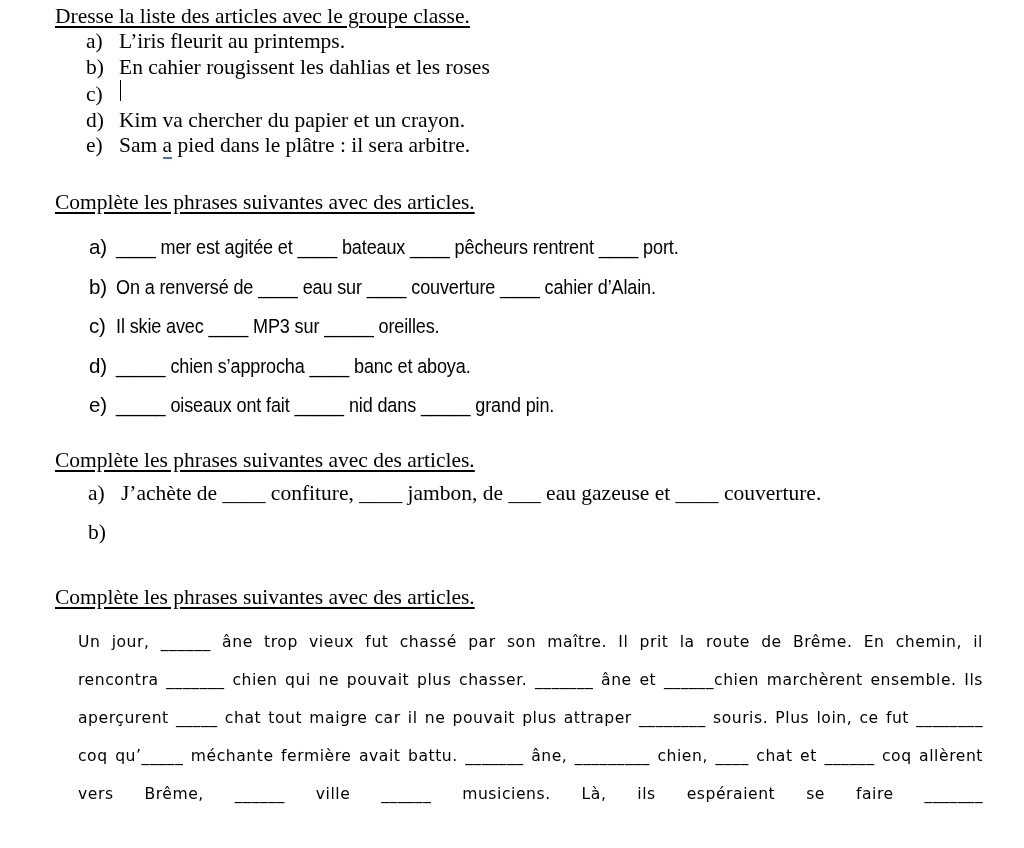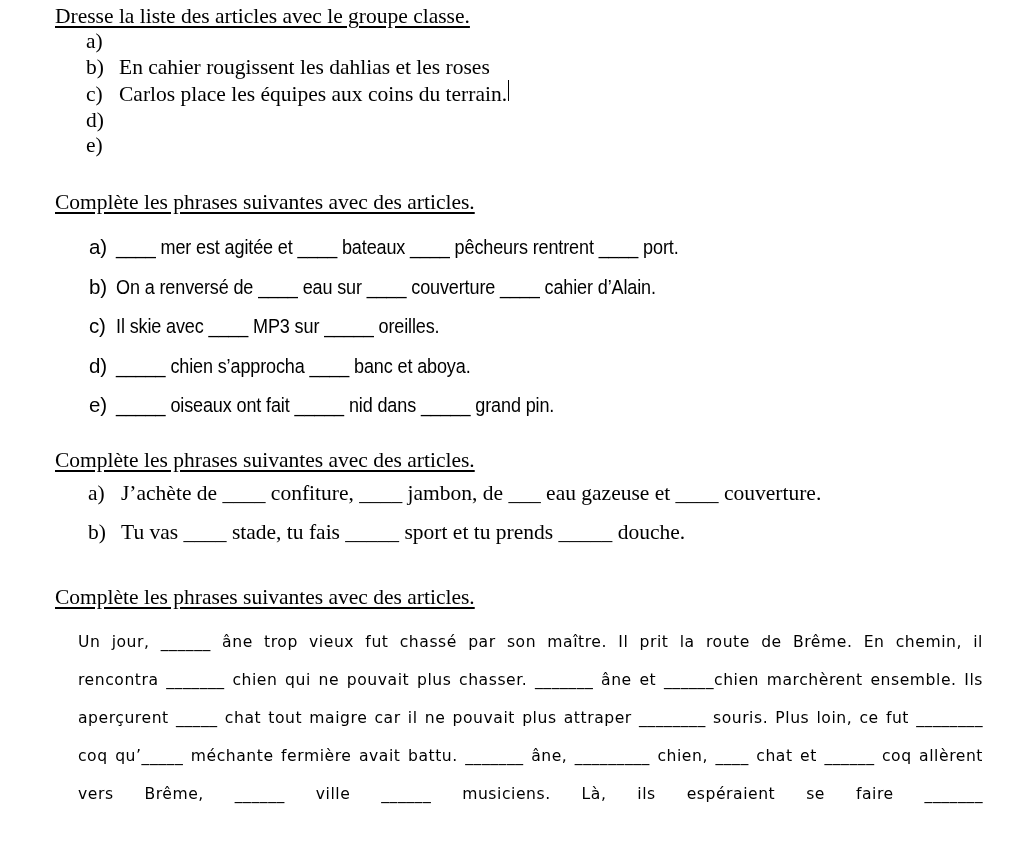--- a/index.html
+++ b/index.html
@@ -130,35 +130,37 @@
 </head>
 <body>
 
 <div class="page">
 
   <div id="sec1">
     <div class="heading">Dresse la liste des articles avec le groupe classe.</div>
     <ol class="lettered">
       <li>
         <span class="marker">a)</span>
+        <span class="itext">L’iris fleurit au printemps.</span>
       </li>
       <li>
         <span class="marker">b)</span>
         <span class="itext">En cahier rougissent les dahlias et les roses</span>
       </li>
       <li>
         <span class="marker">c)</span>
-        <span class="itext">Carlos place les équipes aux coins du terrain.</span>
           <span class="caret"></span>
       </li>
       <li>
         <span class="marker">d)</span>
+        <span class="itext">Kim va chercher du papier et un crayon.</span>
       </li>
       <li>
         <span class="marker">e)</span>
+        <span class="itext"><span>Sam </span><span class="graminline">a</span><span> pied dans le plâtre : il sera arbitre.</span></span>
       </li>
     </ol>
   </div>
 
   <div id="sec2">
     <div class="heading">Complète les phrases suivantes avec des articles.</div>
     <ol class="lettered">
       <li>
         <span class="marker">a)</span>
         <span class="itext blank">____ mer est agitée et ____ bateaux ____ pêcheurs rentrent ____ port.</span>
@@ -184,21 +186,20 @@
 
   <div id="sec3">
     <div class="heading">Complète les phrases suivantes avec des articles.</div>
     <ol class="lettered">
       <li>
         <span class="marker">a)</span>
         <span class="itext blank">J’achète de ____ confiture, ____ jambon, de ___ eau gazeuse et ____ couverture.</span>
       </li>
       <li>
         <span class="marker">b)</span>
-        <span class="itext blank">Tu vas ____ stade, tu fais _____ sport et tu prends _____ douche.</span>
       </li>
     </ol>
   </div>
 
   <div id="sec4">
     <div class="heading">Complète les phrases suivantes avec des articles.</div>
     <div class="story">Un jour, ______  âne trop vieux fut chassé par son maître. Il prit la route de Brême. En chemin, il rencontra _______ chien qui ne pouvait plus chasser. _______ âne et ______chien marchèrent ensemble. Ils aperçurent _____ chat tout maigre car il ne pouvait plus attraper ________ souris. Plus loin,  ce fut ________ coq qu’_____ méchante fermière avait battu. _______ âne, _________ chien, ____ chat et ______ coq allèrent vers Brême, ______ ville ______ musiciens. Là, ils espéraient se faire _______</div>
 
   </div>
 

